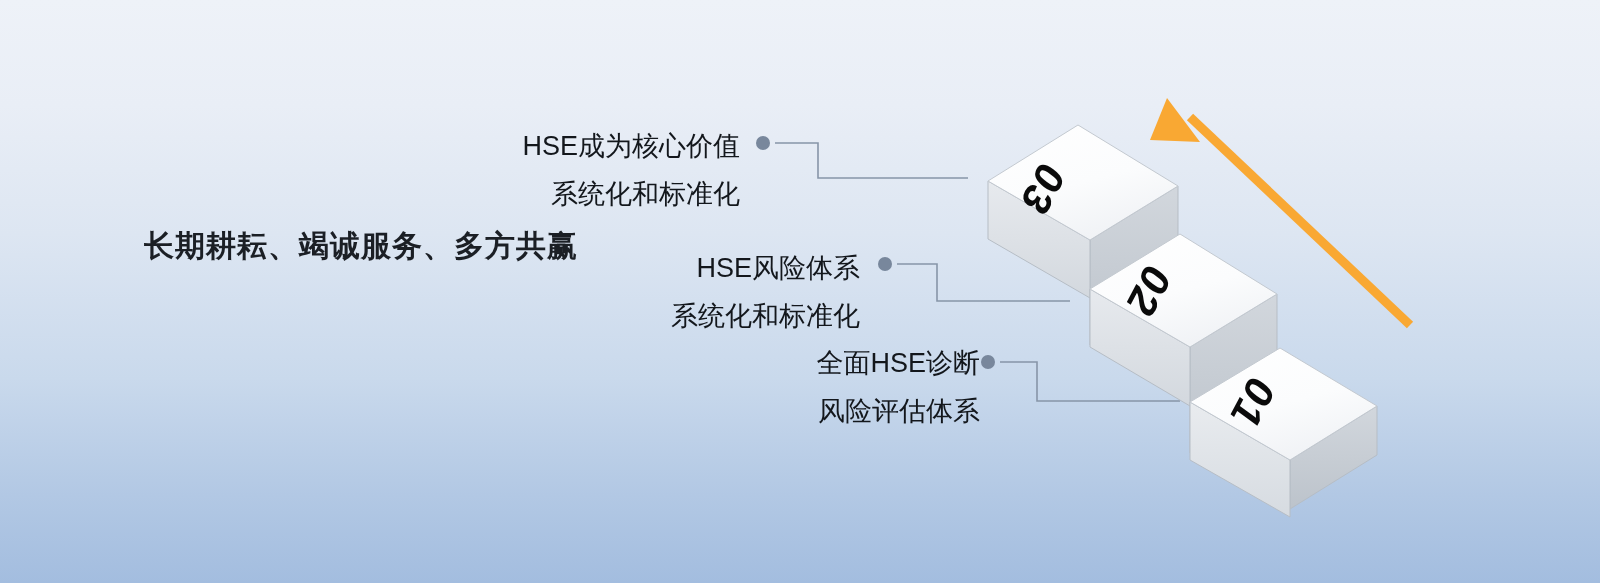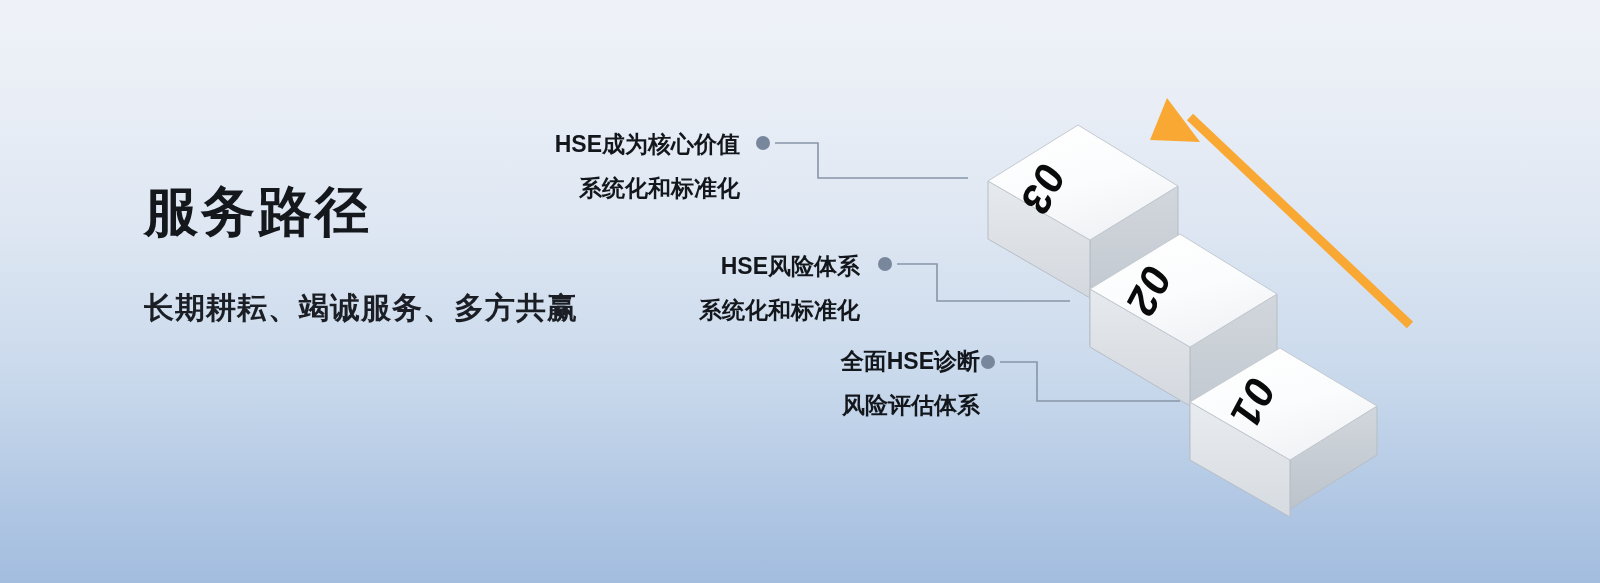--- a/index.html
+++ b/index.html
@@ -61,22 +61,22 @@
     top: 0;
     width: 1600px;
     height: 583px;
   }
 
   
   .callout {
     position: absolute;
     text-align: right;
     color: #13171c;
-    font-size: 23px;
-    font-weight: 700;
+    font-size: 27px;
+    font-weight: 400;
     line-height: 1;
     white-space: nowrap;
   }
   .callout .line1 { display: block; }
   .callout .line2 { display: block; padding-top: 21px; }
 
   #callout-3 { left: 260px; top: 133px; width: 480px; }
   #callout-2 { left: 380px; top: 255px; width: 480px; }
   #callout-1 { left: 500px; top: 350px; width: 480px; }
 
@@ -94,21 +94,20 @@
   #step-number-3 { left: 1018px; top: 168px; transform: rotate(118deg) skewX(-8deg); }
   #step-number-2 { left: 1124px; top: 270px; transform: rotate(118deg) skewX(-8deg); }
   #step-number-1 { left: 1228px; top: 382px; transform: rotate(118deg) skewX(-8deg); }
 </style>
 </head>
 <body>
 
 <div id="slide">
 
   <div id="left-text">
-    <h1 id="page-title">服务路径</h1>
     <p id="page-subtitle">长期耕耘、竭诚服务、多方共赢</p>
   </div>
 
   <svg id="stage" viewBox="0 0 1600 583">
     <defs>
       <linearGradient id="topFaceGrad" x1="0" y1="0" x2="0.45" y2="1">
         <stop offset="0%" stop-color="#ffffff"></stop>
         <stop offset="60%" stop-color="#fbfcfd"></stop>
         <stop offset="100%" stop-color="#f1f3f6"></stop>
       </linearGradient>

